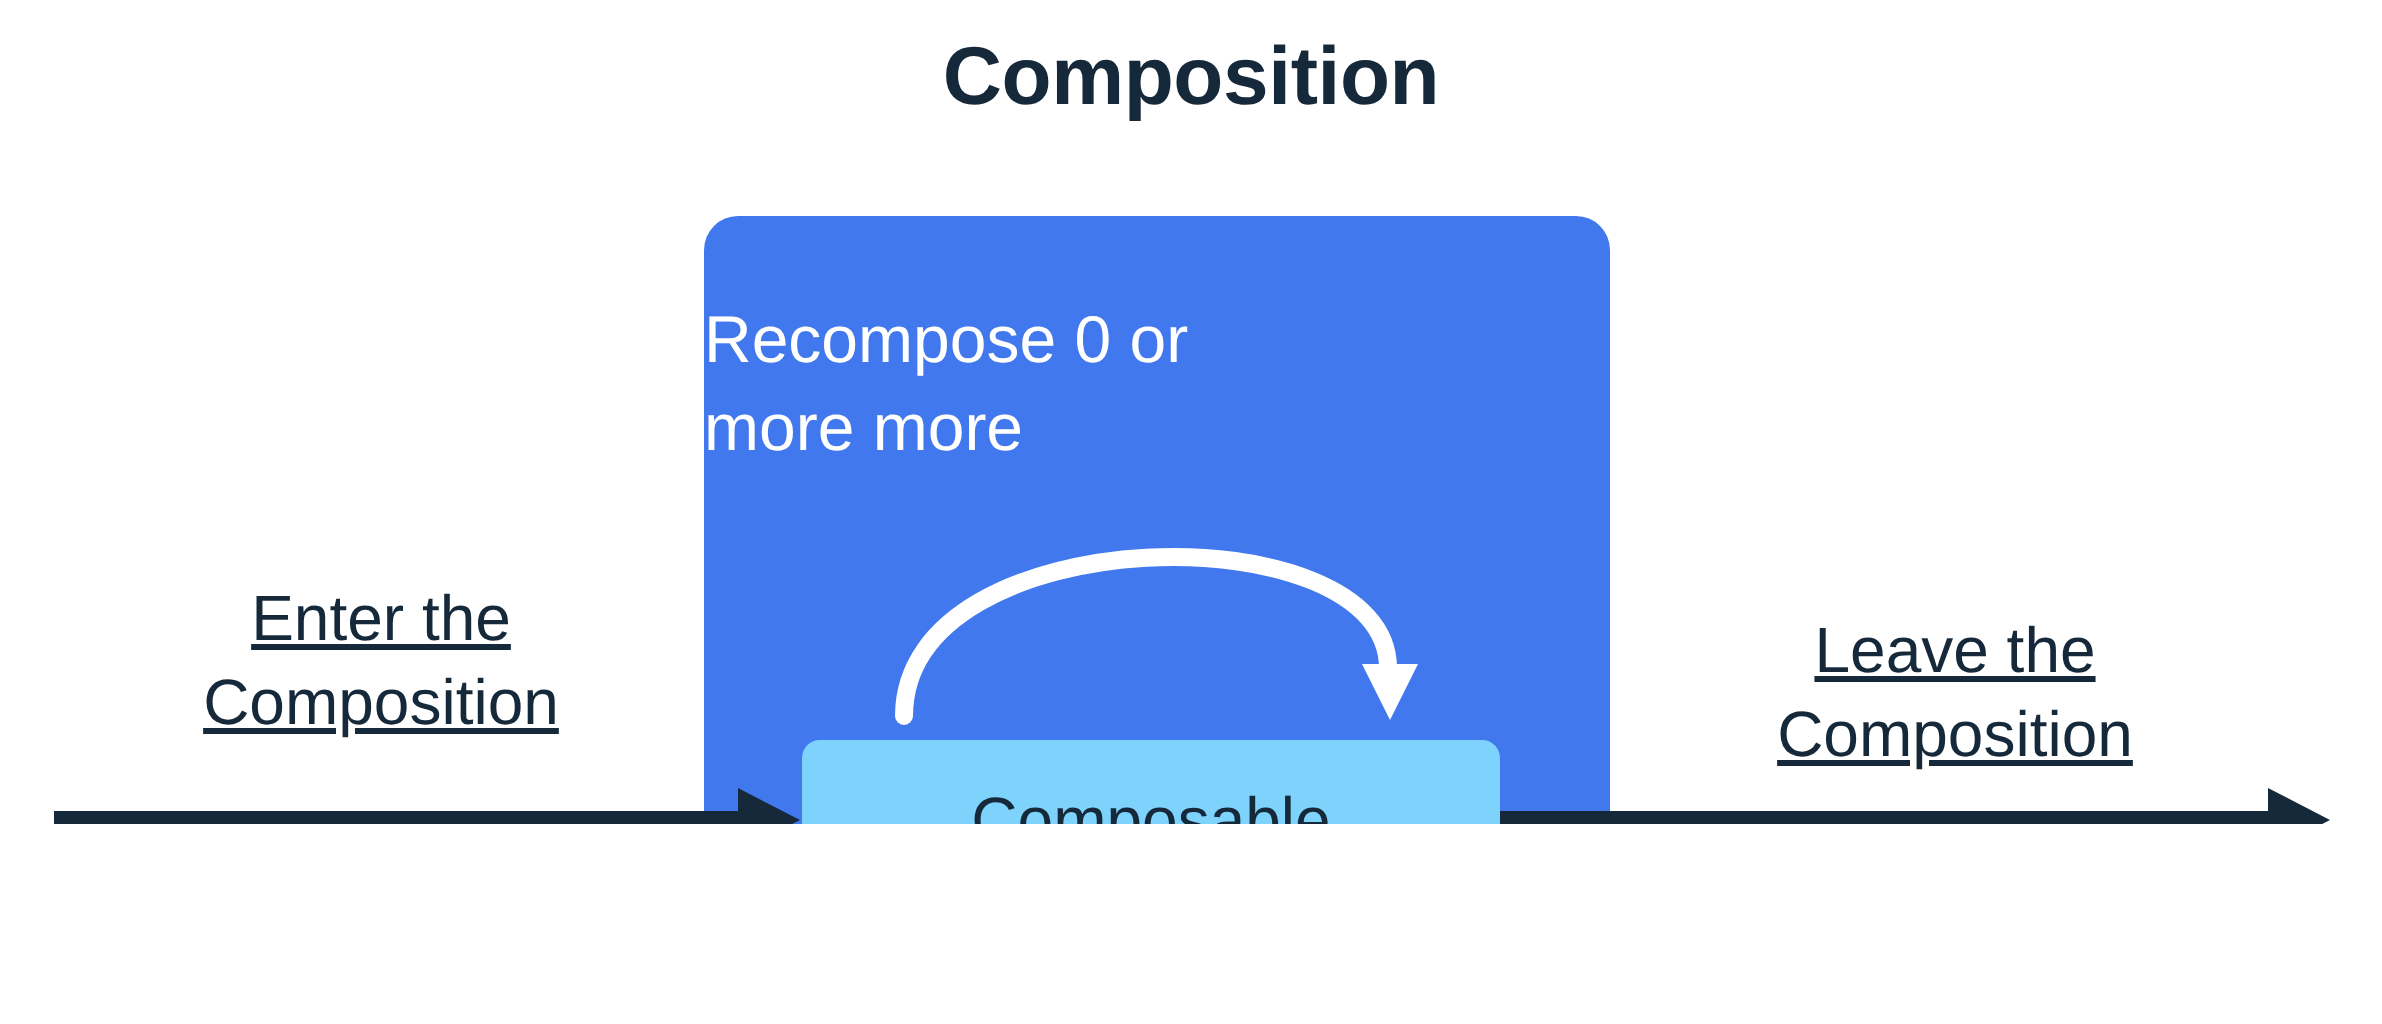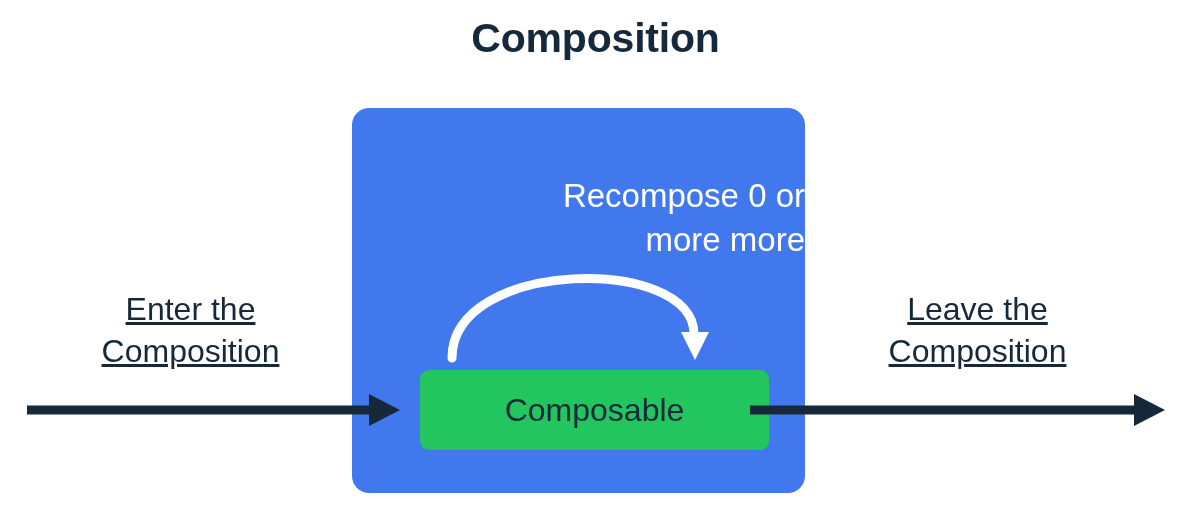--- a/index.html
+++ b/index.html
@@ -6,21 +6,21 @@
     margin: 0;
     padding: 0;
     background: #ffffff;
   }
   body {
     font-family: "Liberation Sans", sans-serif;
   }
   #canvas {
     position: relative;
     width: 1191px;
-    height: 512px;
+    height: 412px;
     background: #ffffff;
     overflow: hidden;
   }
 
   
   .diagram-title {
     position: absolute;
     left: 0;
     top: 18px;
     width: 1191px;
@@ -44,38 +44,37 @@
     background: #4278ee;
     border-radius: 17px;
   }
 
   
   .recompose-caption {
     position: absolute;
     left: 352px;
     top: 148px;
     width: 453px;
-    text-align: right;
+    text-align: left;
     font-family: "Liberation Sans", sans-serif;
     font-size: 33px;
     font-weight: normal;
     color: #ffffff;
     line-height: 1.33;
-    margin-top: 26px;
   }
   .recompose-caption span { display: block; }
 
   
   .composable-box {
     position: absolute;
-    left: 420px;
+    left: 401px;
     top: 370px;
     width: 349px;
     height: 80px;
-    background: #22c55e;
+    background: #7dd3fc;
     border-radius: 9px;
     text-decoration: underline;
   }
   .composable-label {
     position: absolute;
     left: 0;
     top: 0;
     width: 349px;
     height: 80px;
     display: flex;
@@ -98,21 +97,21 @@
     text-decoration: underline;
   }
   .side-label span { display: block; }
   .enter-label {
     left: 28px;
     top: 288px;
     width: 325px;
   }
   .leave-label {
     left: 805px;
-    top: 288px;
+    top: 304px;
     width: 345px;
   }
 
   
   .svg-layer {
     position: absolute;
     left: 0;
     top: 0;
     width: 1191px;
     height: 512px;

